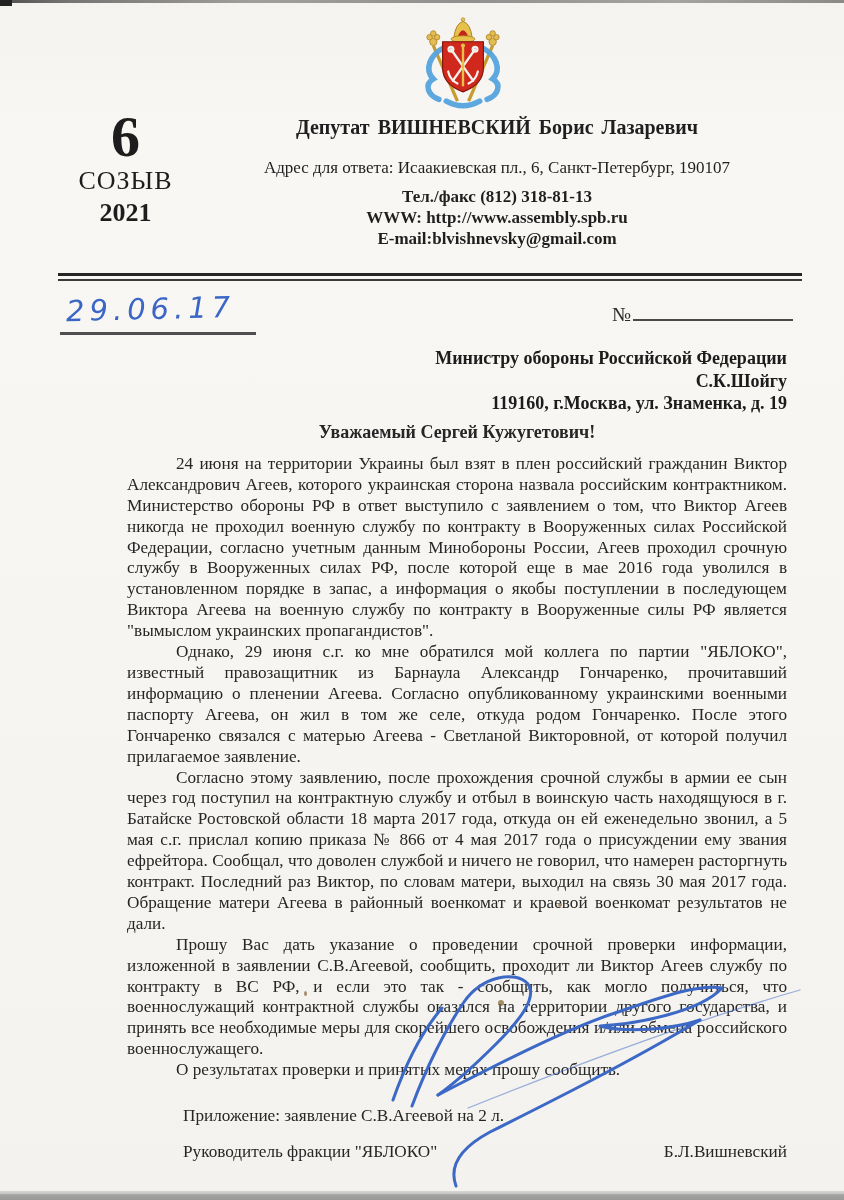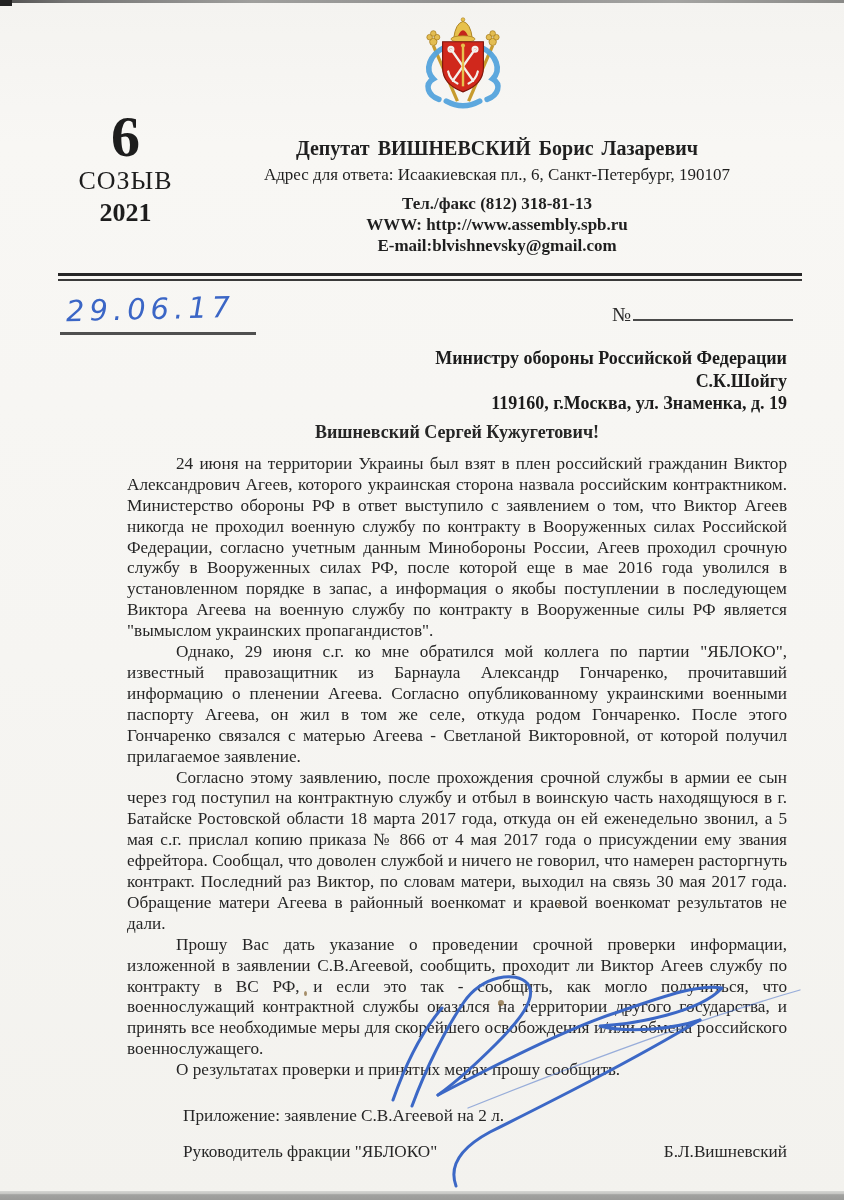--- a/index.html
+++ b/index.html
@@ -17,22 +17,22 @@
   .speck{position:absolute;border-radius:50%;background:#8a6b3c;opacity:.75;}
 
   
   .crest{position:absolute;left:404px;top:14px;width:118px;height:102px;}
   .convocation{position:absolute;left:58px;top:108px;width:135px;text-align:center;color:#1d1d1d;}
   .conv-num{font-size:58px;font-weight:bold;line-height:1;}
   .conv-label{font-size:26px;letter-spacing:1px;margin-top:0;}
   .conv-years{font-size:26px;font-weight:bold;line-height:1.3;}
   .head-col{position:absolute;left:192px;top:116px;width:610px;text-align:center;color:#1f1f1f;}
   .org-title{font-size:21px;font-weight:bold;word-spacing:9px;letter-spacing:.3px;}
-  .deputy{font-size:20px;font-weight:bold;margin-top:21px;word-spacing:3px;}
-  .addr{font-size:17px;margin-top:5px;}
+  .deputy{font-size:20px;font-weight:bold;margin-top:0;word-spacing:3px;}
+  .addr{font-size:17px;margin-top:19px;}
   .contact{font-size:17px;font-weight:bold;line-height:21px;}
   .contact.first{margin-top:8px;}
   .double-rule{position:absolute;left:58px;top:273px;width:744px;height:3px;
     border-top:3.5px solid #262626;border-bottom:2px solid #3a3a3a;}
 
   
   .date-wrap{position:absolute;left:60px;top:292px;width:196px;height:40px;
     border-bottom:3px solid #4f4f4f;}
   .hand-date{display:inline-block;font-family:"DejaVu Sans",sans-serif;font-style:italic;
     font-size:29px;color:#3b66c6;letter-spacing:5px;transform:rotate(-1.5deg);margin-left:6px;}
@@ -128,21 +128,21 @@
     <span>№</span><span class="num-line"></span>
   </div>
 
   <div class="recipient">
     <div>Министру обороны Российской Федерации</div>
     <div>С.К.Шойгу</div>
     <div>119160, г.Москва, ул. Знаменка, д. 19</div>
   </div>
 
   <div class="letter-col">
-    <div class="salutation">Вишневский Сергей Кужугетович!</div>
+    <div class="salutation">Уважаемый Сергей Кужугетович!</div>
     <p class="bp">24 июня на территории Украины был взят в плен российский гражданин  Виктор Александрович Агеев, которого украинская сторона назвала российским контрактником. Министерство обороны РФ в ответ выступило с заявлением о том, что Виктор Агеев никогда не проходил военную службу по контракту в Вооруженных силах Российской Федерации, согласно учетным данным Минобороны России, Агеев проходил срочную службу в Вооруженных силах РФ, после которой еще в мае 2016 года уволился в установленном порядке в запас, а информация о якобы поступлении в последующем Виктора Агеева на военную службу по контракту в Вооруженные силы РФ является "вымыслом украинских пропагандистов".</p>
     <p class="bp">Однако, 29 июня с.г. ко мне обратился мой коллега по партии "ЯБЛОКО", известный правозащитник из Барнаула Александр Гончаренко, прочитавший информацию о пленении Агеева. Согласно опубликованному украинскими военными паспорту Агеева, он жил в том же селе, откуда родом Гончаренко. После этого Гончаренко связался с матерью Агеева - Светланой Викторовной, от которой получил прилагаемое заявление.</p>
     <p class="bp">Согласно этому заявлению, после прохождения срочной службы в армии ее сын через год поступил на контрактную службу и отбыл в воинскую часть находящуюся в г. Батайске Ростовской области 18 марта 2017 года,  откуда он ей еженедельно звонил, а 5 мая с.г. прислал копию приказа № 866 от 4 мая 2017 года о присуждении ему звания ефрейтора. Сообщал, что доволен службой и ничего не говорил, что намерен расторгнуть контракт. Последний раз Виктор, по словам матери, выходил на связь 30 мая 2017 года. Обращение матери Агеева в районный военкомат и краевой военкомат результатов не дали.</p>
     <p class="bp">Прошу Вас дать указание о проведении срочной проверки информации, изложенной в заявлении С.В.Агеевой, сообщить, проходит ли Виктор Агеев службу по контракту в ВС РФ, и если это так - сообщить, как могло получиться, что военнослужащий контрактной службы оказался на территории другого государства, и принять все необходимые меры для скорейшего освобождения и/или обмена российского военнослужащего.</p>
     <p class="bp">О результатах проверки  и принятых мерах прошу сообщить.</p>
 
     <p class="bp attachment">Приложение: заявление С.В.Агеевой на 2 л.</p>
     <div class="sign-row">
       <span>Руководитель фракции "ЯБЛОКО"</span>
       <span>Б.Л.Вишневский</span>

